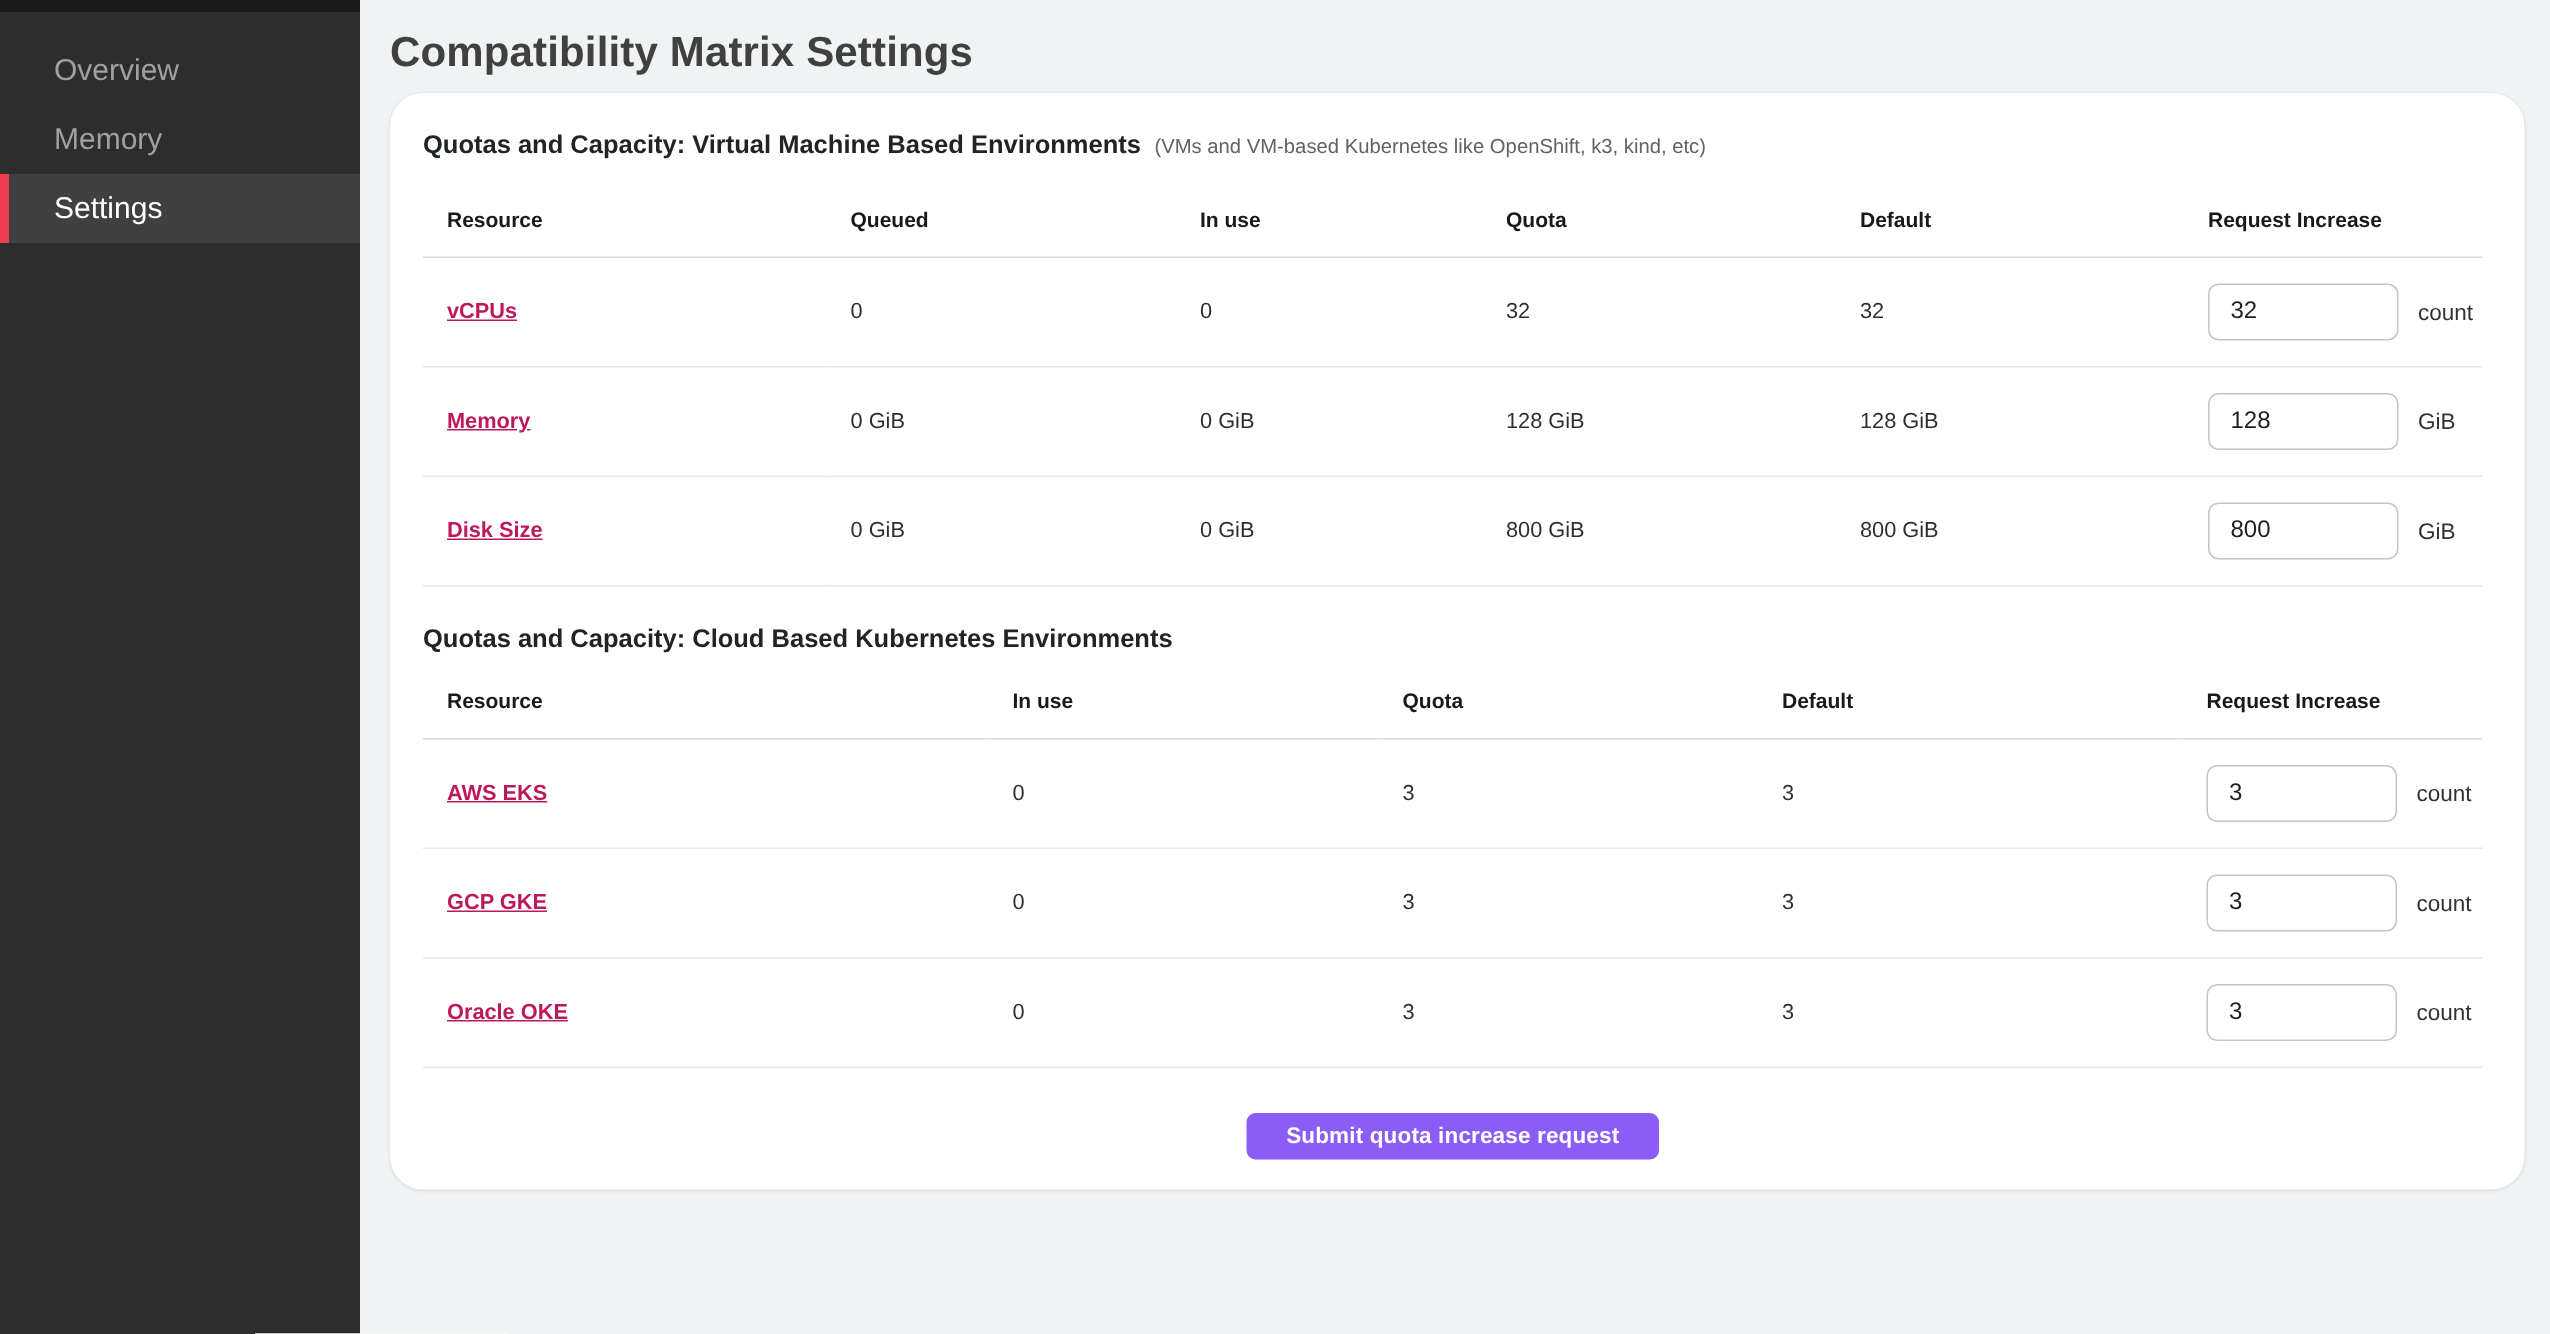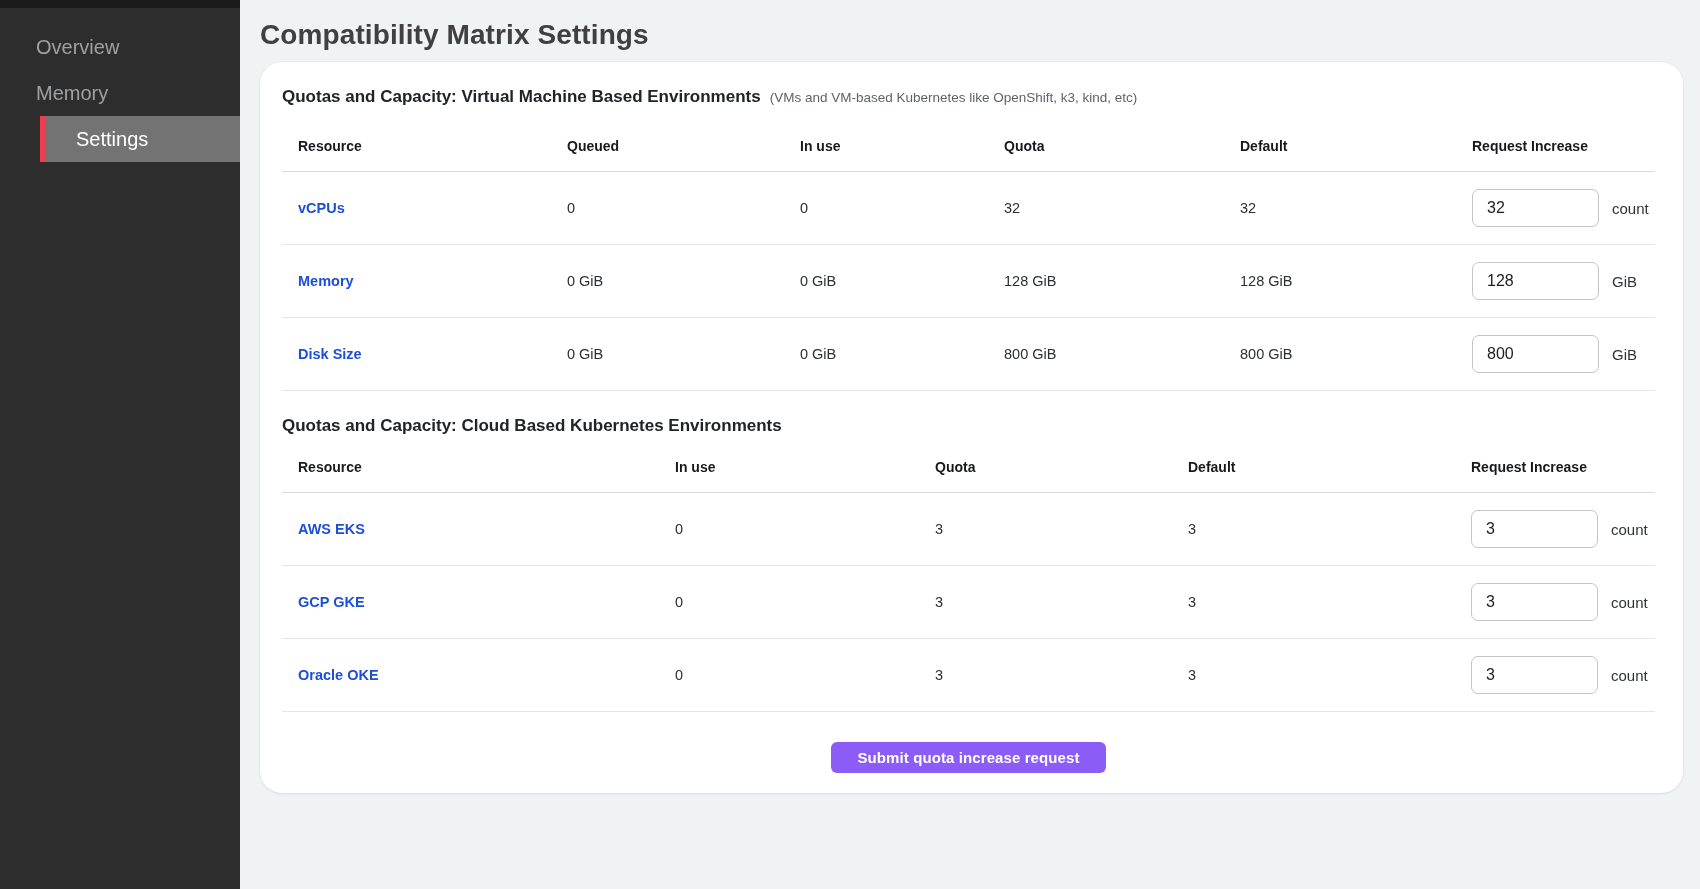--- a/index.html
+++ b/index.html
@@ -24,24 +24,23 @@
     height: 46px;
     display: flex;
     align-items: center;
     padding-left: 30px;
     font-size: 20px;
     color: #9ea1a3;
     border-left: 6px solid transparent;
     cursor: pointer;
   }
   .nav-item.active {
-    background: #737373;
+    background: #404040;
     color: #ffffff;
     border-left-color: #ee3d4e;
-    margin-left: 40px;
   }
 
   
   .main { flex: 1; padding: 22px 17px 0 20px; }
   .page-title {
     font-size: 28px;
     font-weight: 700;
     color: #404040;
     line-height: 26px;
     margin-bottom: 14px;
@@ -77,21 +76,21 @@
   .section-2 th { padding-top: 20px; }
   td {
     height: 73px;
     padding: 0 0 0 16px;
     border-bottom: 1px solid #e5e6e7;
     font-size: 14.5px;
     color: #2b2f33;
     vertical-align: middle;
     white-space: nowrap;
   }
-  td.resource { font-weight: 700; color: #1d4ed8; font-size: 14.5px; }
+  td.resource { font-weight: 700; color: #be185d; font-size: 14.5px; text-decoration: underline; }
 
   .request-cell { display: flex; align-items: center; gap: 13px; }
   .quota-input {
     width: 127px;
     height: 38px;
     border: 1px solid #c2c4c6;
     border-radius: 7px;
     padding: 0 10px 0 14px;
     font-size: 16px;
     color: #1c1f22;

